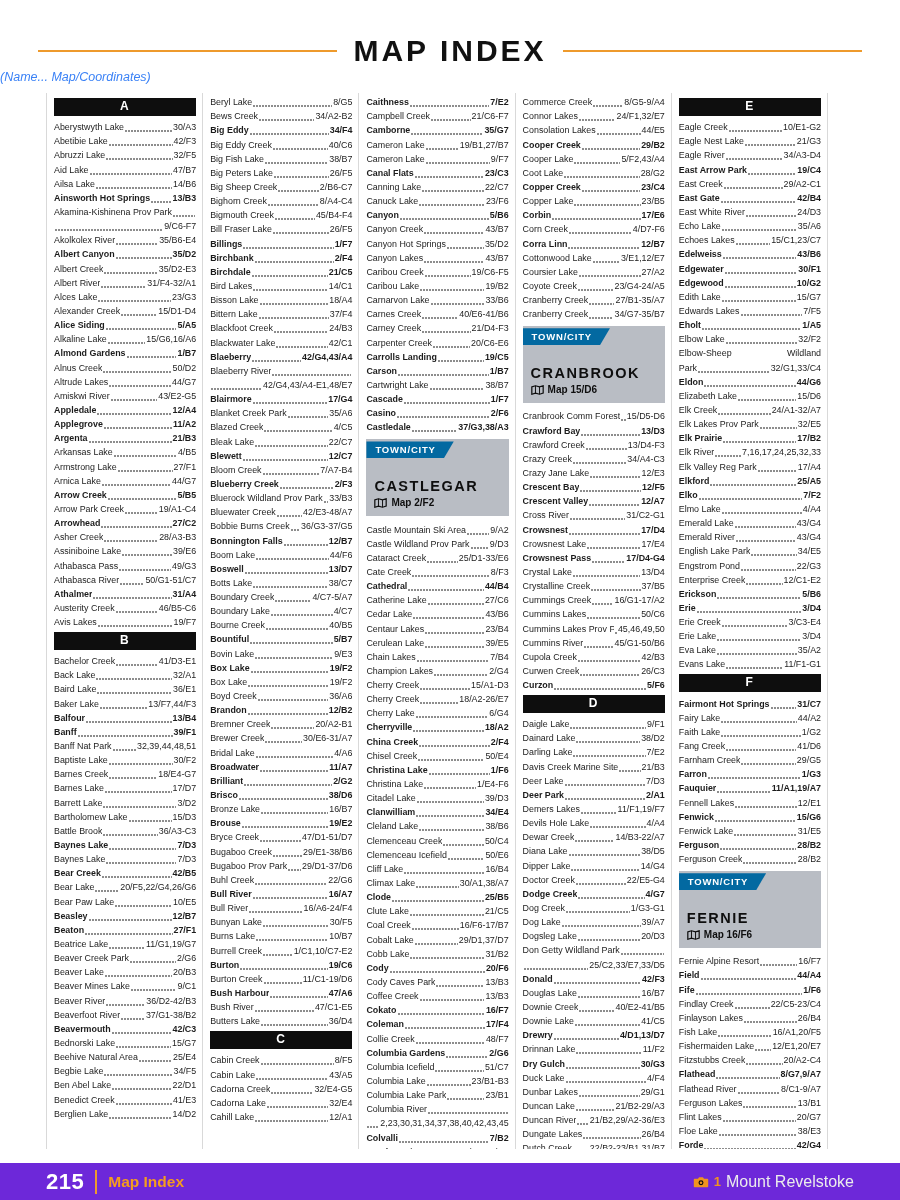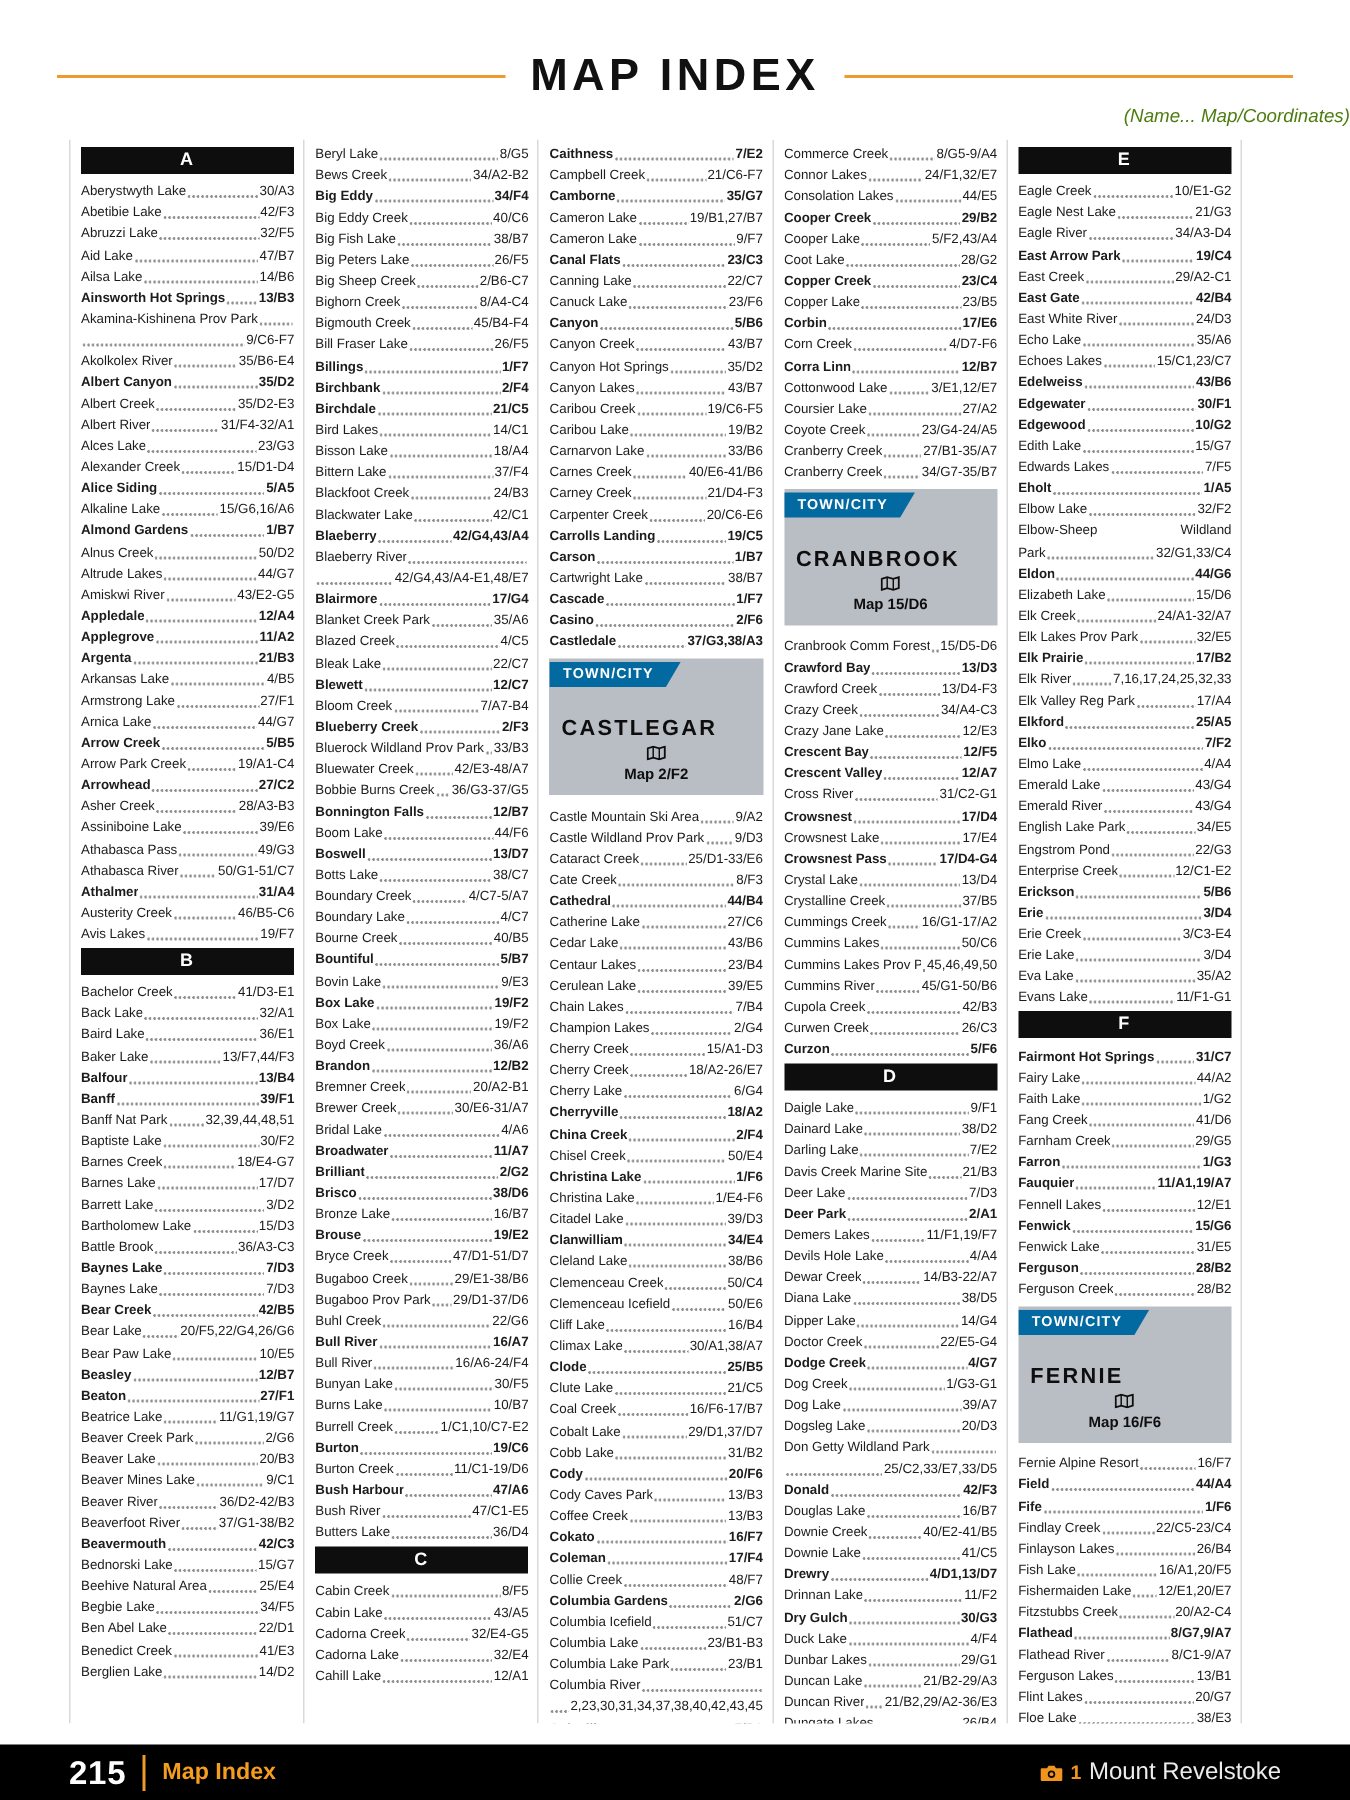--- a/index.html
+++ b/index.html
@@ -5,21 +5,21 @@
   html,body{margin:0;padding:0;}
   body{
     width:900px;height:1200px;background:#ffffff;position:relative;overflow:hidden;
     font-family:"Liberation Sans",sans-serif;color:#1c1c1c;
   }
   
   .masthead{padding-top:34px;}
   .title-row{display:flex;align-items:center;width:824px;margin:0 auto;gap:16px;}
   .rule{flex:1;height:2px;background:#EE9A2C;}
   .page-title{font-size:30px;font-weight:800;letter-spacing:3px;color:#111;margin:0;white-space:nowrap;}
-  .subtitle{text-align:right;font-style:italic;color:#4d7c0f;font-size:12.5px;margin-top:2px;}
+  .subtitle{text-align:left;font-style:italic;color:#3b82f6;font-size:12.5px;margin-top:2px;}
   
   .columns{display:flex;width:782px;margin:9px 0 0 46px;height:1056px;overflow:hidden;}
   .col{flex:1;min-width:0;padding:2px 6px 0 7px;border-left:1px solid #d9d9d9;}
   .col:last-child{border-right:1px solid #d9d9d9;}
   .sec{background:#0e0e0e;color:#fff;text-align:center;font-weight:700;font-size:12px;
        letter-spacing:1.5px;padding:1px 0 3px;margin:3px 0 4px;}
   .row{display:flex;align-items:flex-end;height:14.15px;font-size:8.9px;line-height:13px;
        white-space:nowrap;color:#1c1c1c;}
   .nm{overflow:hidden;flex-shrink:1;}
   .ref{flex-shrink:0;}
@@ -27,24 +27,24 @@
   .lead{flex:1 1 auto;min-width:2px;height:2px;margin:0 1px 2px;
         background-image:radial-gradient(circle at 1px 1px,#8d8d8d 0.8px,transparent 1px);
         background-size:3px 2px;background-repeat:repeat-x;}
   .lead.nd{background:none;}
   
   .town{background:#b9bdc4;margin:5px 0 6px;padding-bottom:8px;}
   .towntab{display:inline-block;background:#0369a1;color:#fff;font-weight:700;font-size:9.5px;
            letter-spacing:0.8px;padding:3px 18px 3px 9px;
            clip-path:polygon(0 0,100% 0,calc(100% - 10px) 100%,0 100%);}
   .townname{font-weight:800;font-size:14.5px;letter-spacing:1.5px;color:#0e0e0e;margin:20px 8px 3px;}
-  .townmap{display:flex;align-items:center;gap:4px;margin:0 8px;font-weight:700;font-size:10px;color:#0e0e0e;flex-direction:column;}
+  .townmap{display:flex;align-items:center;gap:4px;margin:0 8px;font-weight:700;font-size:10px;color:#0e0e0e;}
   .townmap svg{display:block;}
   
-  .footer{position:absolute;left:0;bottom:0;width:900px;height:37px;background:#000000;
+  .footer{position:absolute;left:0;bottom:0;width:900px;height:37px;background:#6d28d9;
           display:flex;align-items:center;}
   .pagenum{color:#fff;font-weight:800;font-size:22px;margin-left:46px;letter-spacing:0.5px;}
   .fdiv{width:2px;height:24px;background:#EE9A2C;margin:0 11px;}
   .fsection{color:#F59D1E;font-size:15.5px;font-weight:600;}
   .fright{margin-left:auto;margin-right:46px;display:flex;align-items:center;gap:5px;}
   .fnum{color:#F0941F;font-weight:800;font-size:13px;}
   .fcredit{color:#ececec;font-size:16px;}
 </style>
 </head>
 <body>

